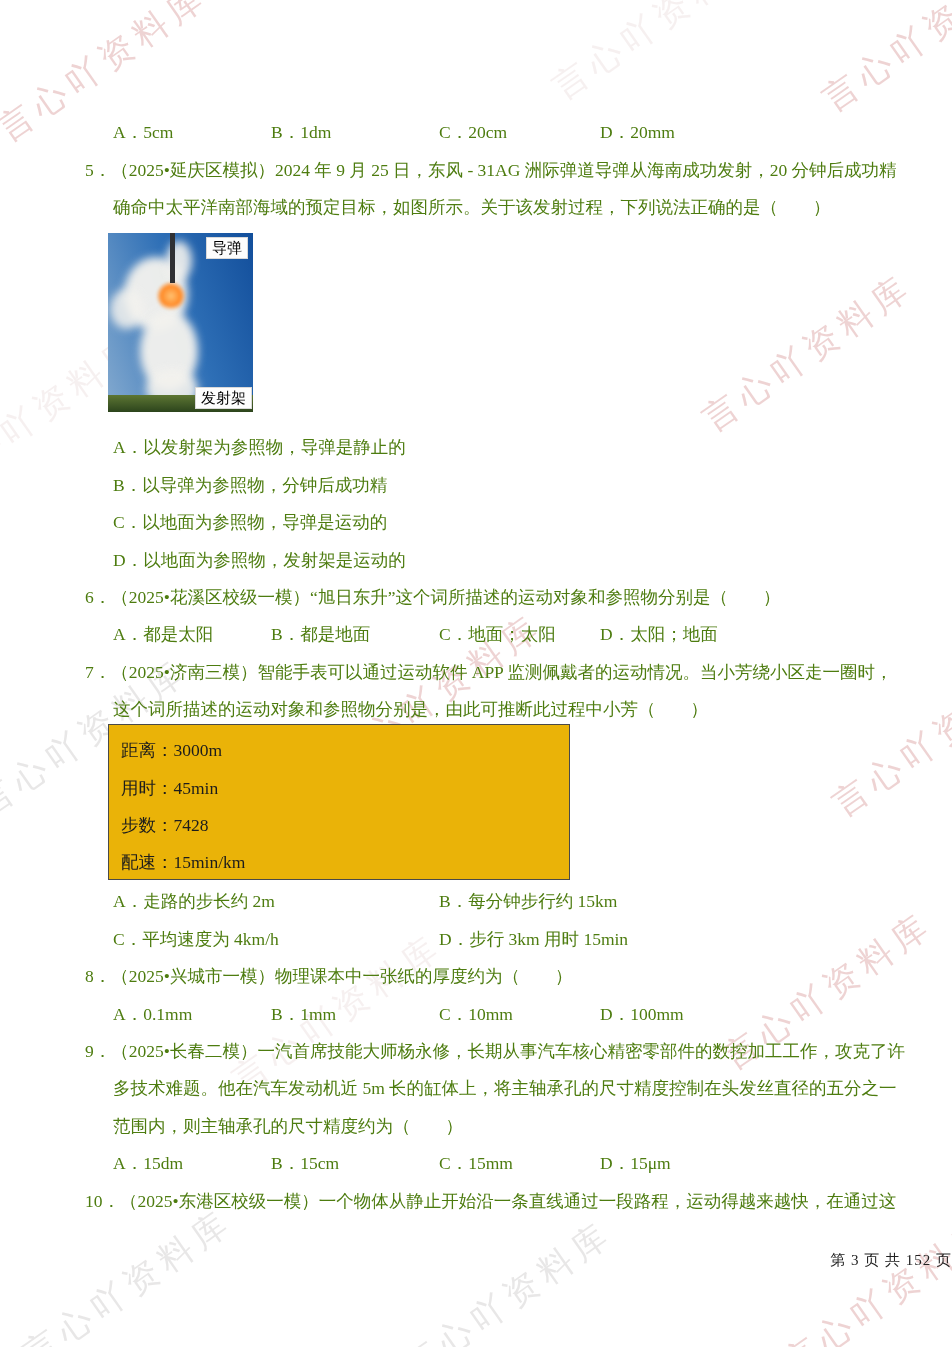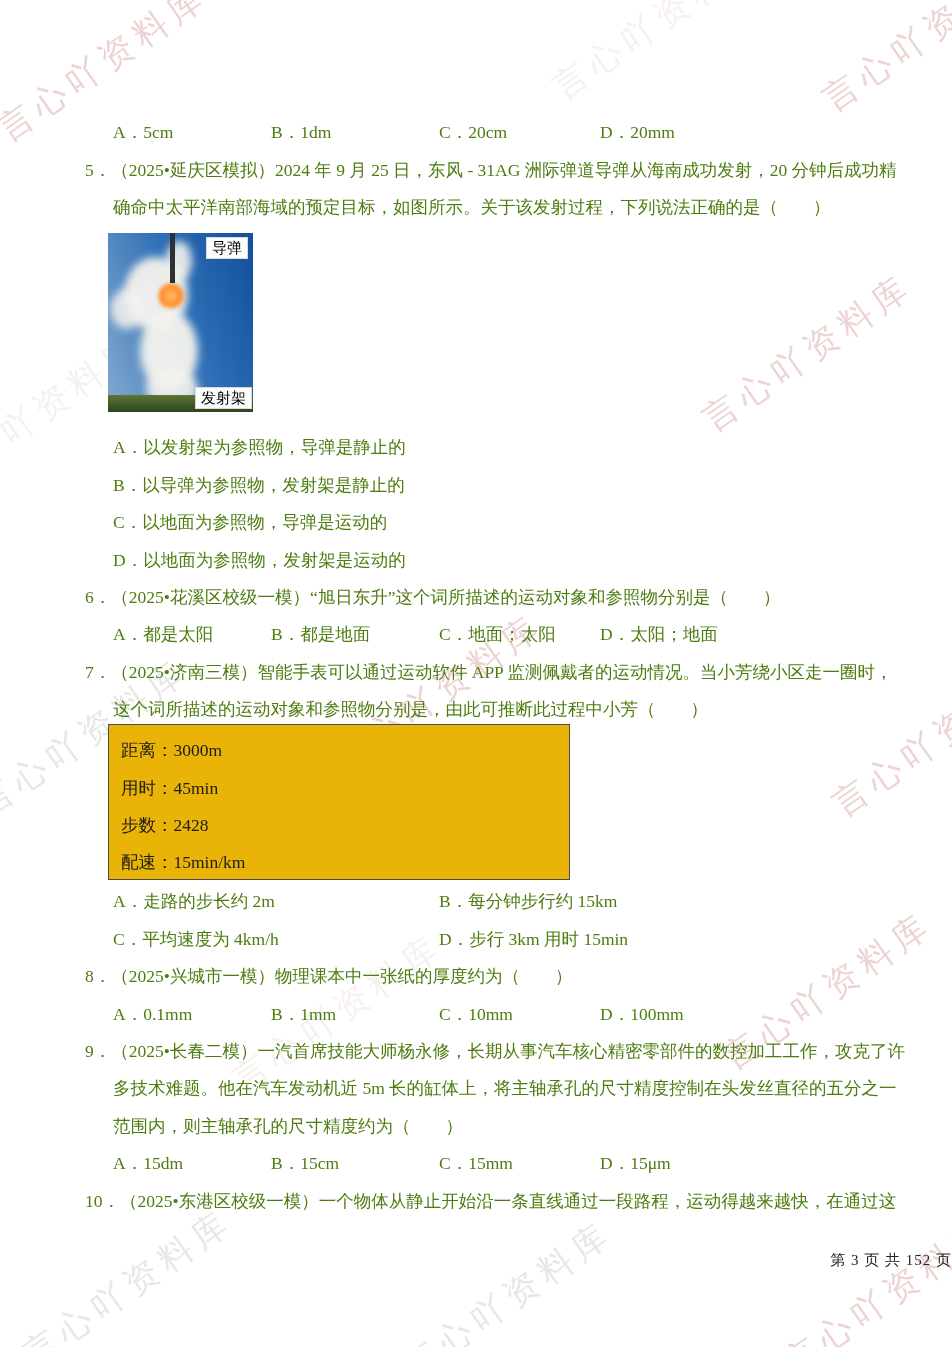--- a/index.html
+++ b/index.html
@@ -94,41 +94,41 @@
     <div class="flame"></div>
     <div class="smoke s2"></div>
     <div class="smoke s3"></div>
     <div class="missile-body"></div>
     <div class="grass"></div>
     <div class="label top">导弹</div>
     <div class="label bottom">发射架</div>
   </div>
 
   <div class="t" style="left:113px;top:437px">A．以发射架为参照物，导弹是静止的</div>
-  <div class="t" style="left:113px;top:475px">B．以导弹为参照物，发射架是静止的</div>
+  <div class="t" style="left:113px;top:475px">B．以导弹为参照物，分钟后成功精</div>
   <div class="t" style="left:113px;top:512px">C．以地面为参照物，导弹是运动的</div>
   <div class="t" style="left:113px;top:550px">D．以地面为参照物，发射架是运动的</div>
 </div>
 
 <div>
   <div class="t" style="left:85px;top:587px">6．（2025•花溪区校级一模）“旭日东升”这个词所描述的运动对象和参照物分别是（　　）</div>
   <div class="t" style="left:113px;top:624px">A．都是太阳</div>
   <div class="t" style="left:271px;top:624px">B．都是地面</div>
   <div class="t" style="left:439px;top:624px">C．地面；太阳</div>
   <div class="t" style="left:600px;top:624px">D．太阳；地面</div>
 </div>
 
 <div>
   <div class="t" style="left:85px;top:662px">7．（2025•济南三模）智能手表可以通过运动软件 APP 监测佩戴者的运动情况。当小芳绕小区走一圈时，</div>
   <div class="t" style="left:113px;top:699px">这个词所描述的运动对象和参照物分别是，由此可推断此过程中小芳（　　）</div>
 
   <div class="infobox">
     <div class="row" style="top:13px">距离：3000m</div>
     <div class="row" style="top:51px">用时：45min</div>
-    <div class="row" style="top:88px">步数：2428</div>
+    <div class="row" style="top:88px">步数：7428</div>
     <div class="row" style="top:125px">配速：15min/km</div>
   </div>
 
   <div class="t" style="left:113px;top:891px">A．走路的步长约 2m</div>
   <div class="t" style="left:439px;top:891px">B．每分钟步行约 15km</div>
   <div class="t" style="left:113px;top:929px">C．平均速度为 4km/h</div>
   <div class="t" style="left:439px;top:929px">D．步行 3km 用时 15min</div>
 </div>
 
 <div>

